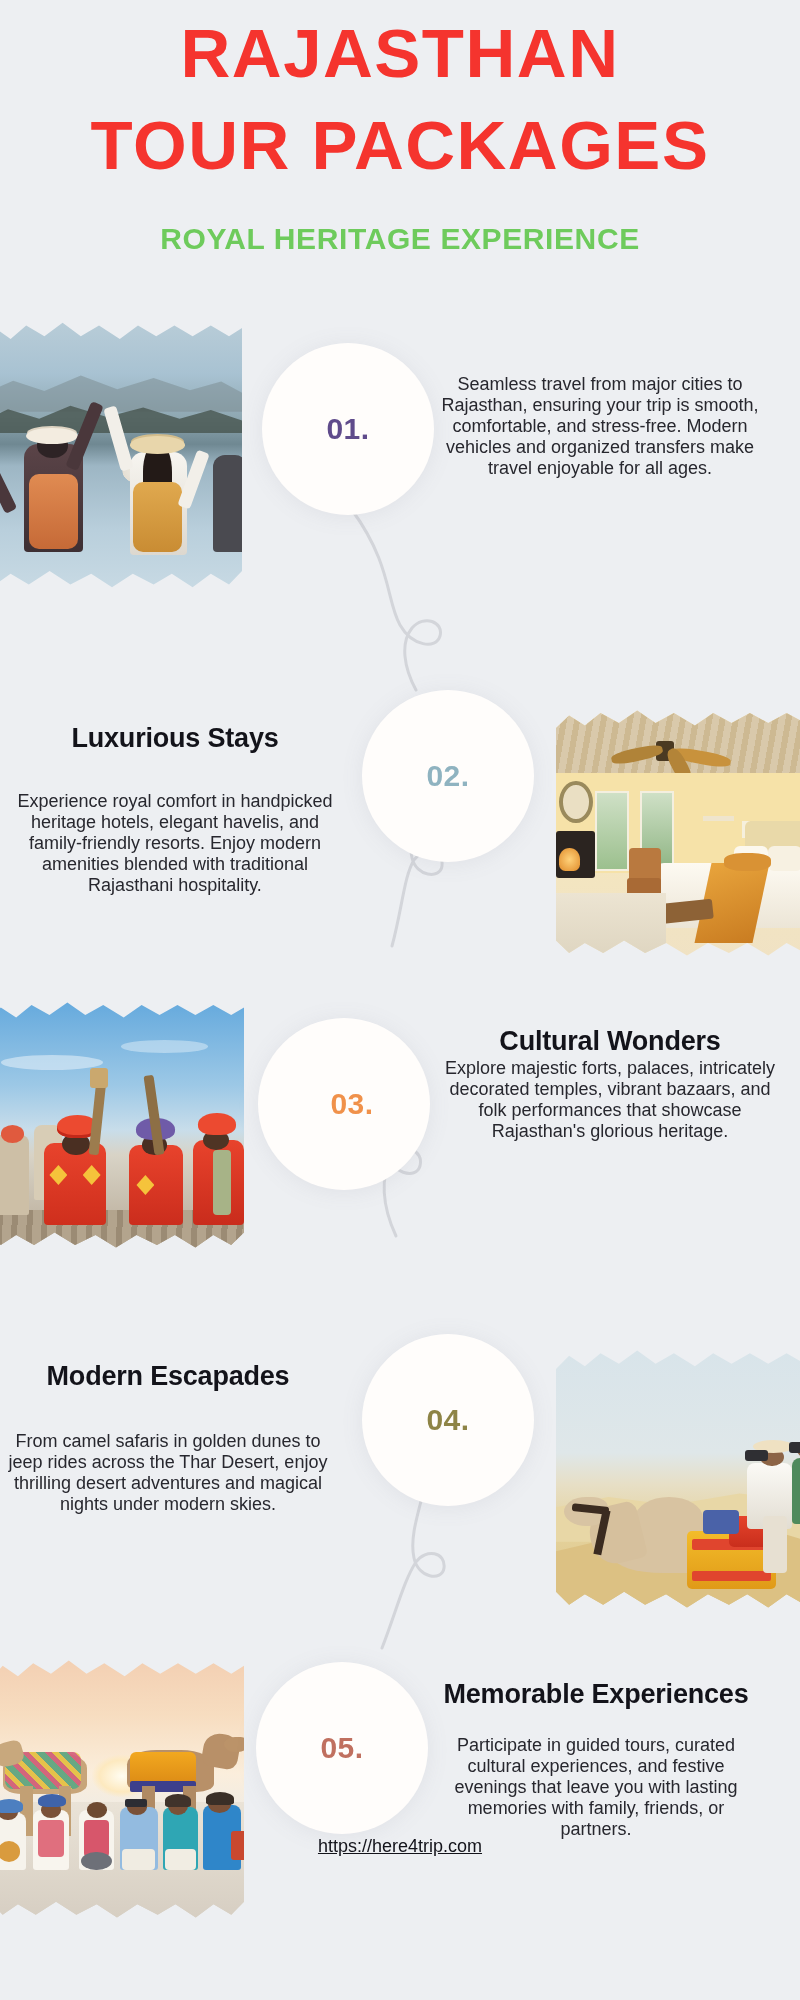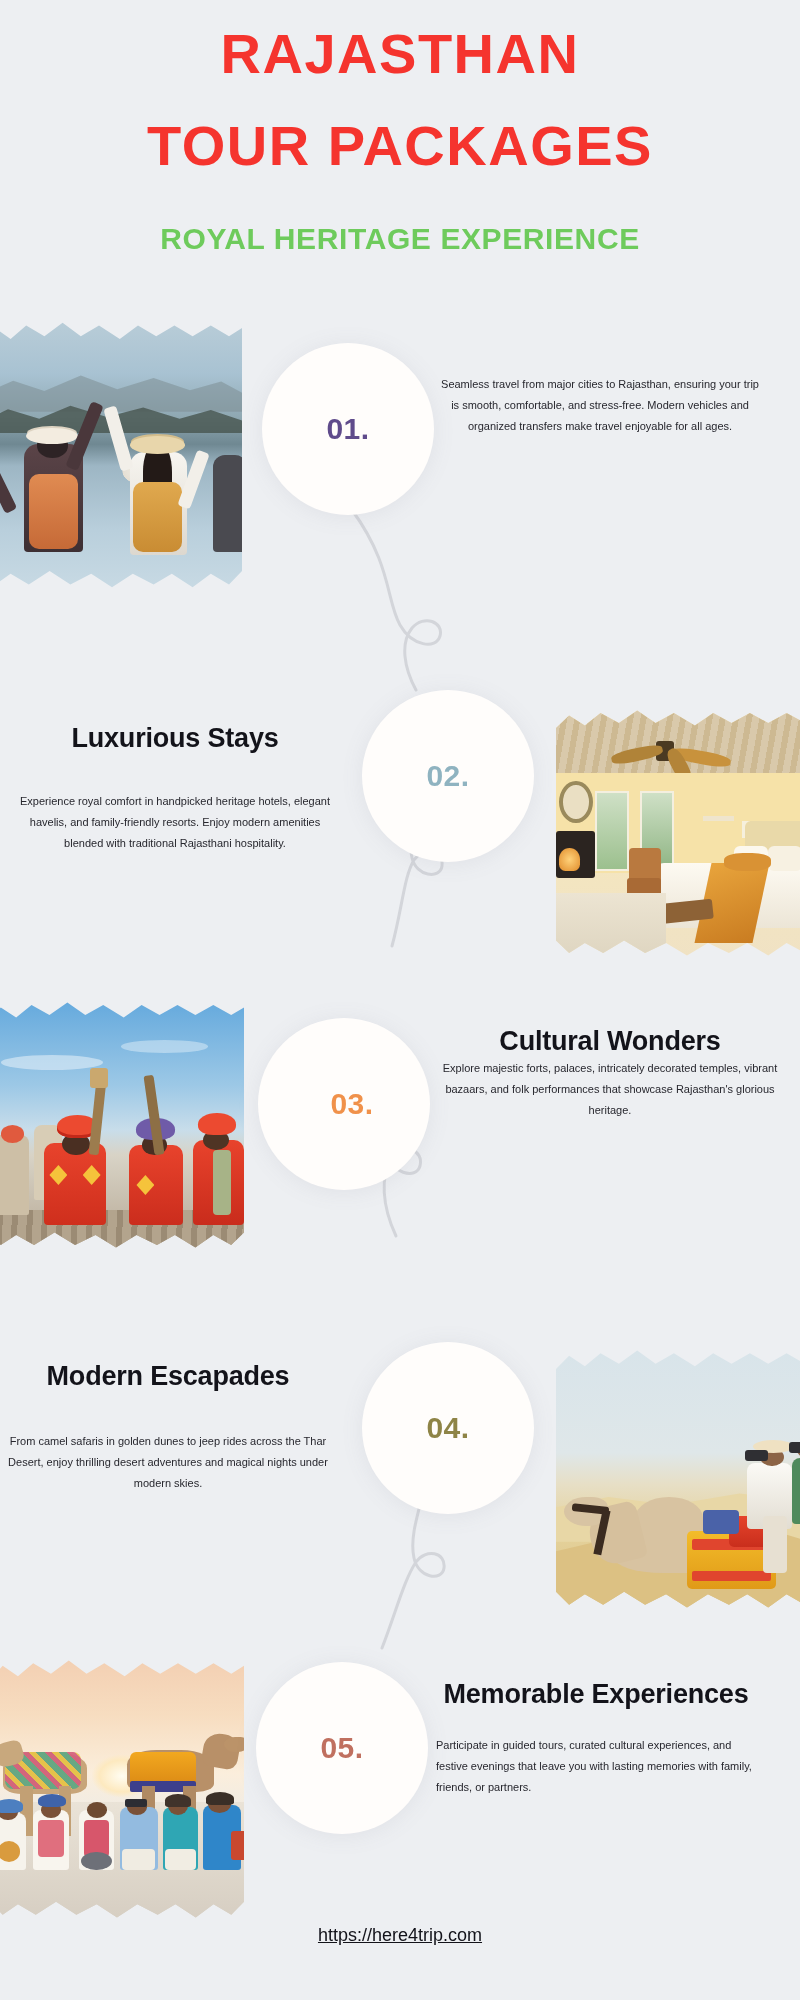--- a/index.html
+++ b/index.html
@@ -9,21 +9,21 @@
     font-family:"Liberation Sans", sans-serif;
     overflow:hidden;
   }
   .page { position:relative; width:800px; height:2000px; background:#edeff2; }
 
   
   .header { position:absolute; top:0; left:0; width:800px; text-align:center; }
   .title-line {
     color:#f5342e;
     font-weight:900;
-    font-size:56px;
+    font-size:69px;
     letter-spacing:1.5px;
     line-height:92px;
     font-family:"Liberation Sans", sans-serif;
   }
   #title1 { margin-top:8px; }
   .subtitle {
     color:#6ecb5c;
     font-weight:900;
     font-size:30px;
     letter-spacing:0.6px;
@@ -60,21 +60,21 @@
   .sec-title {
     color:#13131a;
     font-weight:900;
     font-size:27px;
     line-height:33px;
     letter-spacing:-0.2px;
     font-family:"Liberation Sans", sans-serif;
   }
   .sec-body {
     color:#27272e;
-    font-size:11px;
+    font-size:18px;
     line-height:21px;
     font-family:"Liberation Sans", sans-serif;
   }
   .ta-c { text-align:center; }
 
   
   .photo {
     position:absolute;
     overflow:hidden;
     z-index:3;
@@ -389,21 +389,21 @@
 
         <div style="position:absolute; left:90%; top:42%; width:12%; height:25%;
                     background:#4f8a5c; border-radius:8px 8px 4px 4px;"></div>
         <div style="position:absolute; left:92%; top:36%; width:8%; height:6%;
                     background:#8c6446; border-radius:50%;"></div>
         <div style="position:absolute; left:89%; top:36%; width:8%; height:4%;
                     background:#2f2f33; border-radius:3px;"></div>
       </div>
     </div>
 
-    <div class="badge" style="left:362px; top:12px;">
+    <div class="badge" style="left:362px; top:4px;">
       <span style="color:#8e8446;">04.</span>
     </div>
 
     <div class="txtcol ta-c" style="left:8px; top:30px; width:320px;">
       <div class="sec-title">Modern Escapades</div>
       <div class="sec-body" style="margin-top:38px;">From camel safaris in golden dunes to jeep rides across the Thar Desert, enjoy thrilling desert adventures and magical nights under modern skies.</div>
     </div>
   </div>
 
   <div class="section" style="top:1650px;">
@@ -498,21 +498,21 @@
                     background:#c9482f; border-radius:3px;"></div>
       </div>
     </div>
 
     <div class="badge" style="left:256px; top:12px;">
       <span style="color:#c0705f;">05.</span>
     </div>
 
     <div class="txtcol ta-c" style="left:436px; top:28px; width:320px;">
       <div class="sec-title">Memorable Experiences</div>
-      <div class="sec-body" style="margin-top:24px; text-align:left;">Participate in guided tours, curated cultural experiences, and festive evenings that leave you with lasting memories with family, friends, or partners.</div>
-    </div>
-  </div>
-
-  <div class="footer" style="top:1925px;">
+      <div class="sec-body" style="margin-top:24px; text-align:center;">Participate in guided tours, curated cultural experiences, and festive evenings that leave you with lasting memories with family, friends, or partners.</div>
+    </div>
+  </div>
+
+  <div class="footer" style="top:1836px;">
     <a href="#">https://here4trip.com</a>
   </div>
 
 </div>
 
 </body></html>

